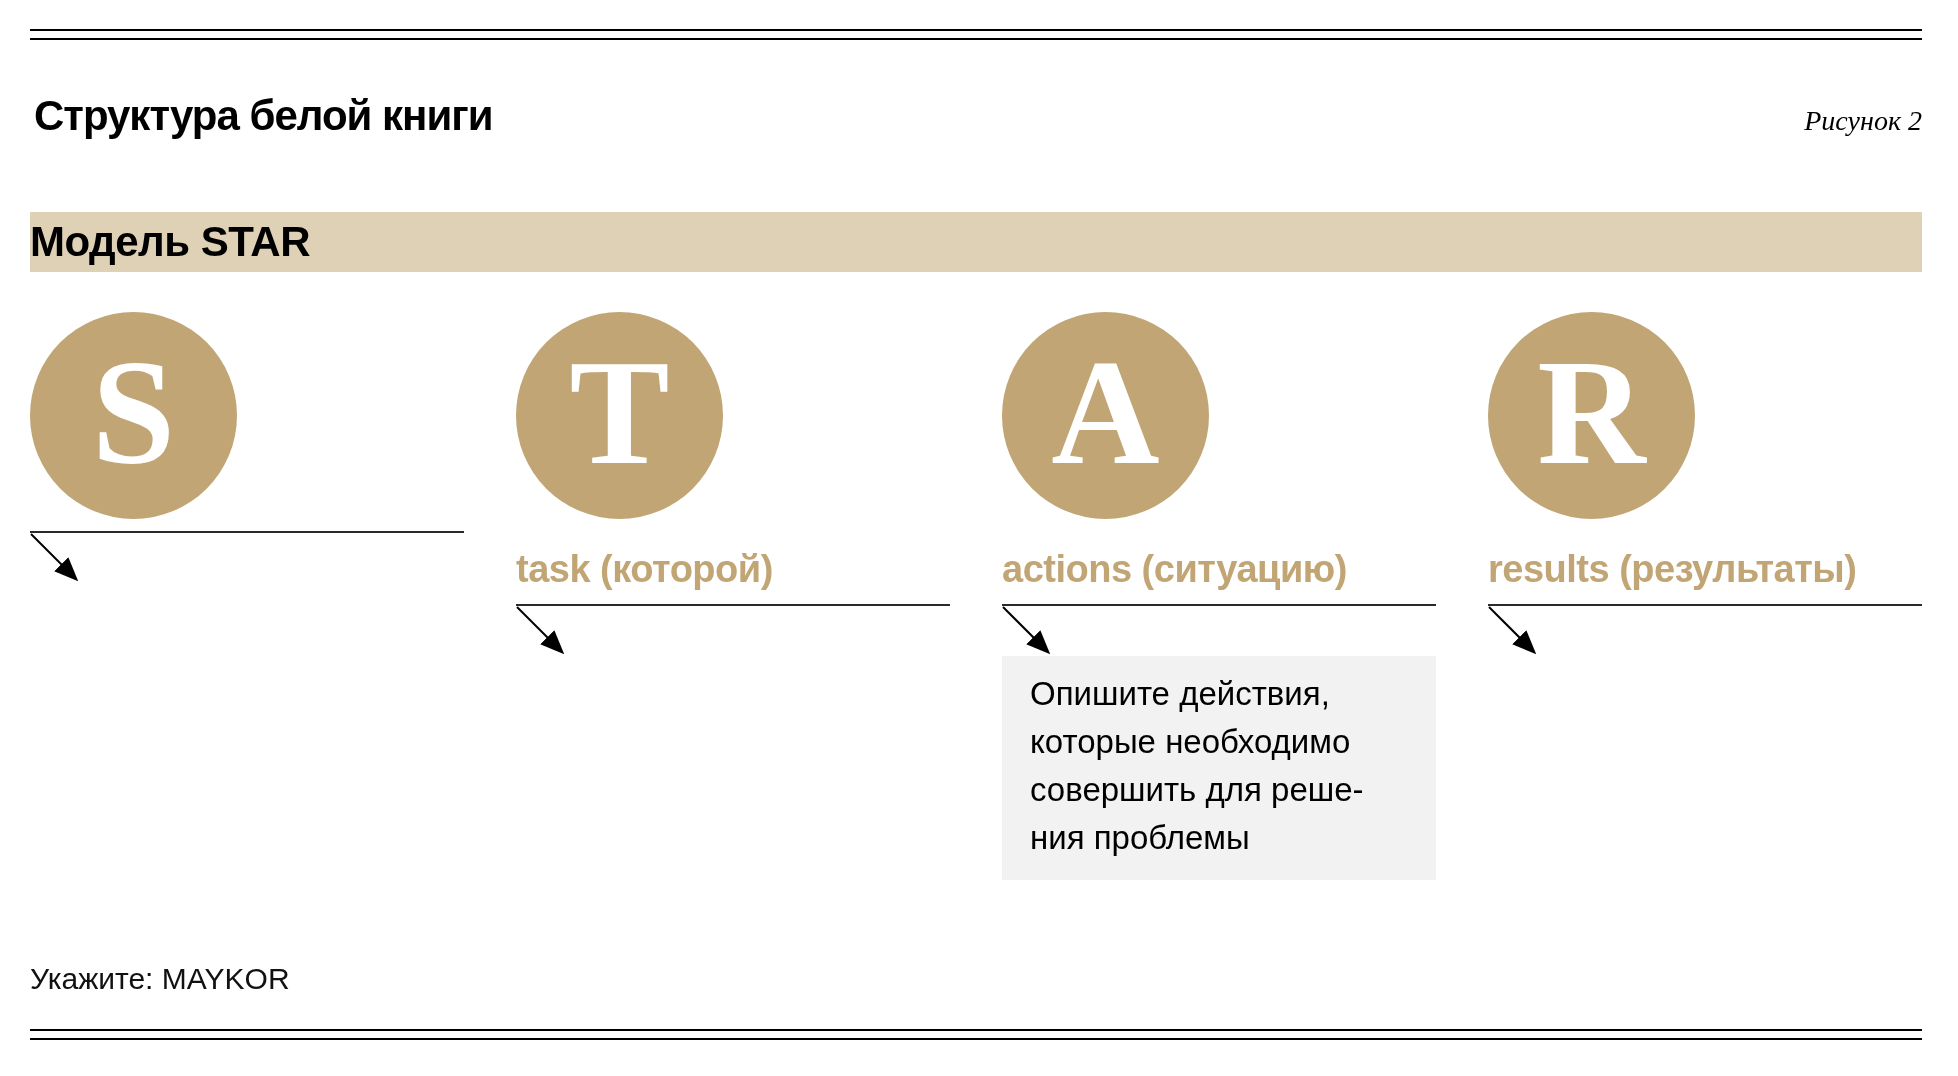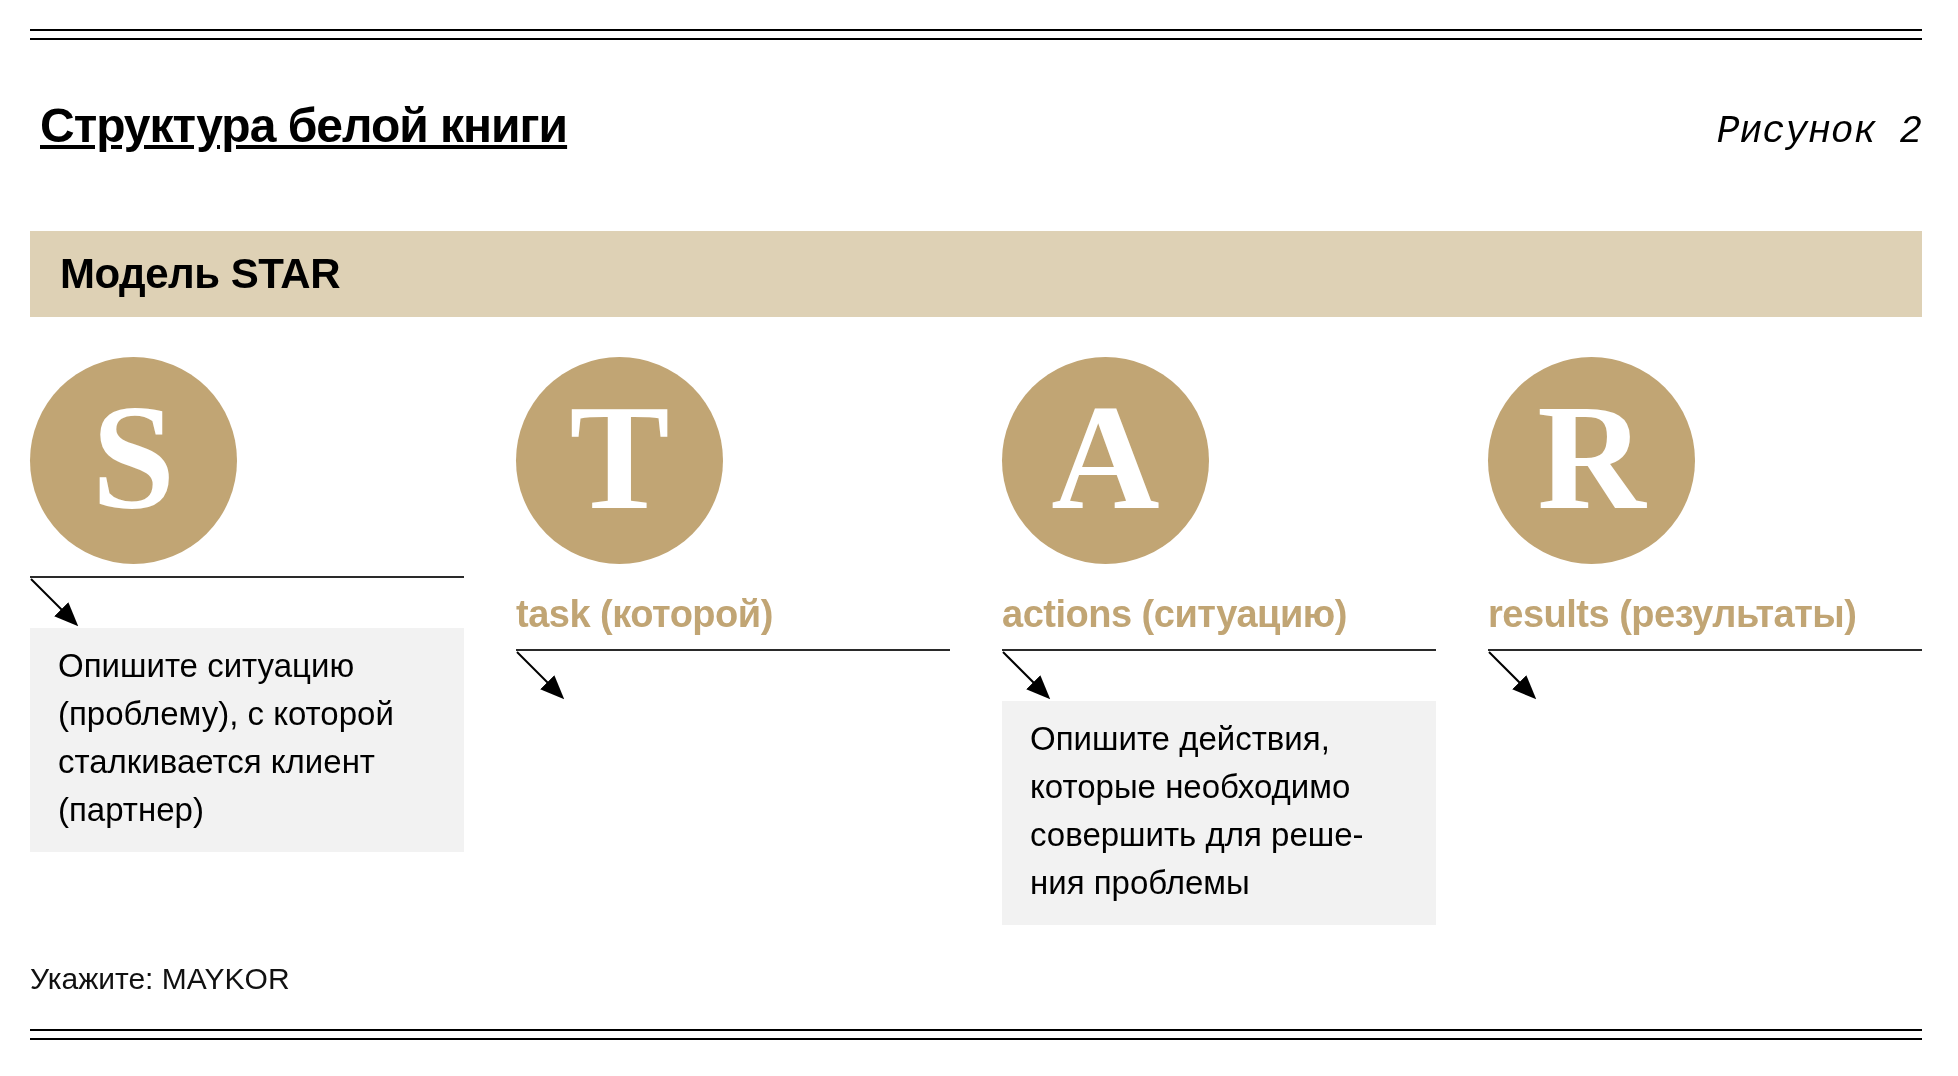--- a/index.html
+++ b/index.html
@@ -30,36 +30,34 @@
   .rule-top{margin-top:29px;}
   .rule-bottom{
     position:absolute;left:30px;right:36px;top:1029px;
   }
   
   .header-row{
     margin-top:48px;
     display:flex;justify-content:space-between;align-items:baseline;
   }
   .title{
-    margin:10px;
-    font-size:48px;font-weight:bold;letter-spacing:-1px;
+    margin:4px;
+    font-size:42px;font-weight:bold;letter-spacing:-1px;
     line-height:1.15;
-    text-decoration:underline;
   }
   .figure-label{
-    font-family:Liberation Mono, monospace;
-    font-style:italic;font-size:38px;line-height:1.15;
+    font-family:Liberation Serif, serif;
+    font-style:italic;font-size:28px;line-height:1.15;
   }
   
   .banner{
     margin-top:68px;
-    height:86px;
+    height:60px;
     background:var(--banner);
     display:flex;align-items:center;
-    padding-left:30px;
   }
   .banner-title{
     font-size:42px;font-weight:bold;letter-spacing:-0.5px;
   }
   
   .columns{
     margin-top:40px;
     display:grid;
     grid-template-columns:repeat(4,1fr);
     column-gap:52px;
@@ -135,26 +133,20 @@
       <div class="arrow-zone">
         <svg width="120" height="56" viewBox="0 0 120 56">
           <defs>
               <marker id="ah1" markerWidth="12" markerHeight="10" refX="9" refY="5" orient="auto">
                 <path d="M0,0 L12,5 L0,10 z" fill="#000"></path>
               </marker>
             </defs>
           <line x1="1" y1="1" x2="44" y2="44" stroke="#000" stroke-width="2" marker-end="url(#ah1)"></line>
         </svg>
       </div>
-      <div class="box">
-        <span class="box-text">Опишите ситуацию
-(проблему), с которой
-сталкивается клиент
-(партнер)</span>
-      </div>
     </div>
 
     <div class="col">
       <div class="circle">
         <span class="circle-letter">T</span>
       </div>
       <div class="col-label">task (которой)</div>
       <div class="col-rule"></div>
       <div class="arrow-zone">
         <svg width="120" height="56" viewBox="0 0 120 56">

